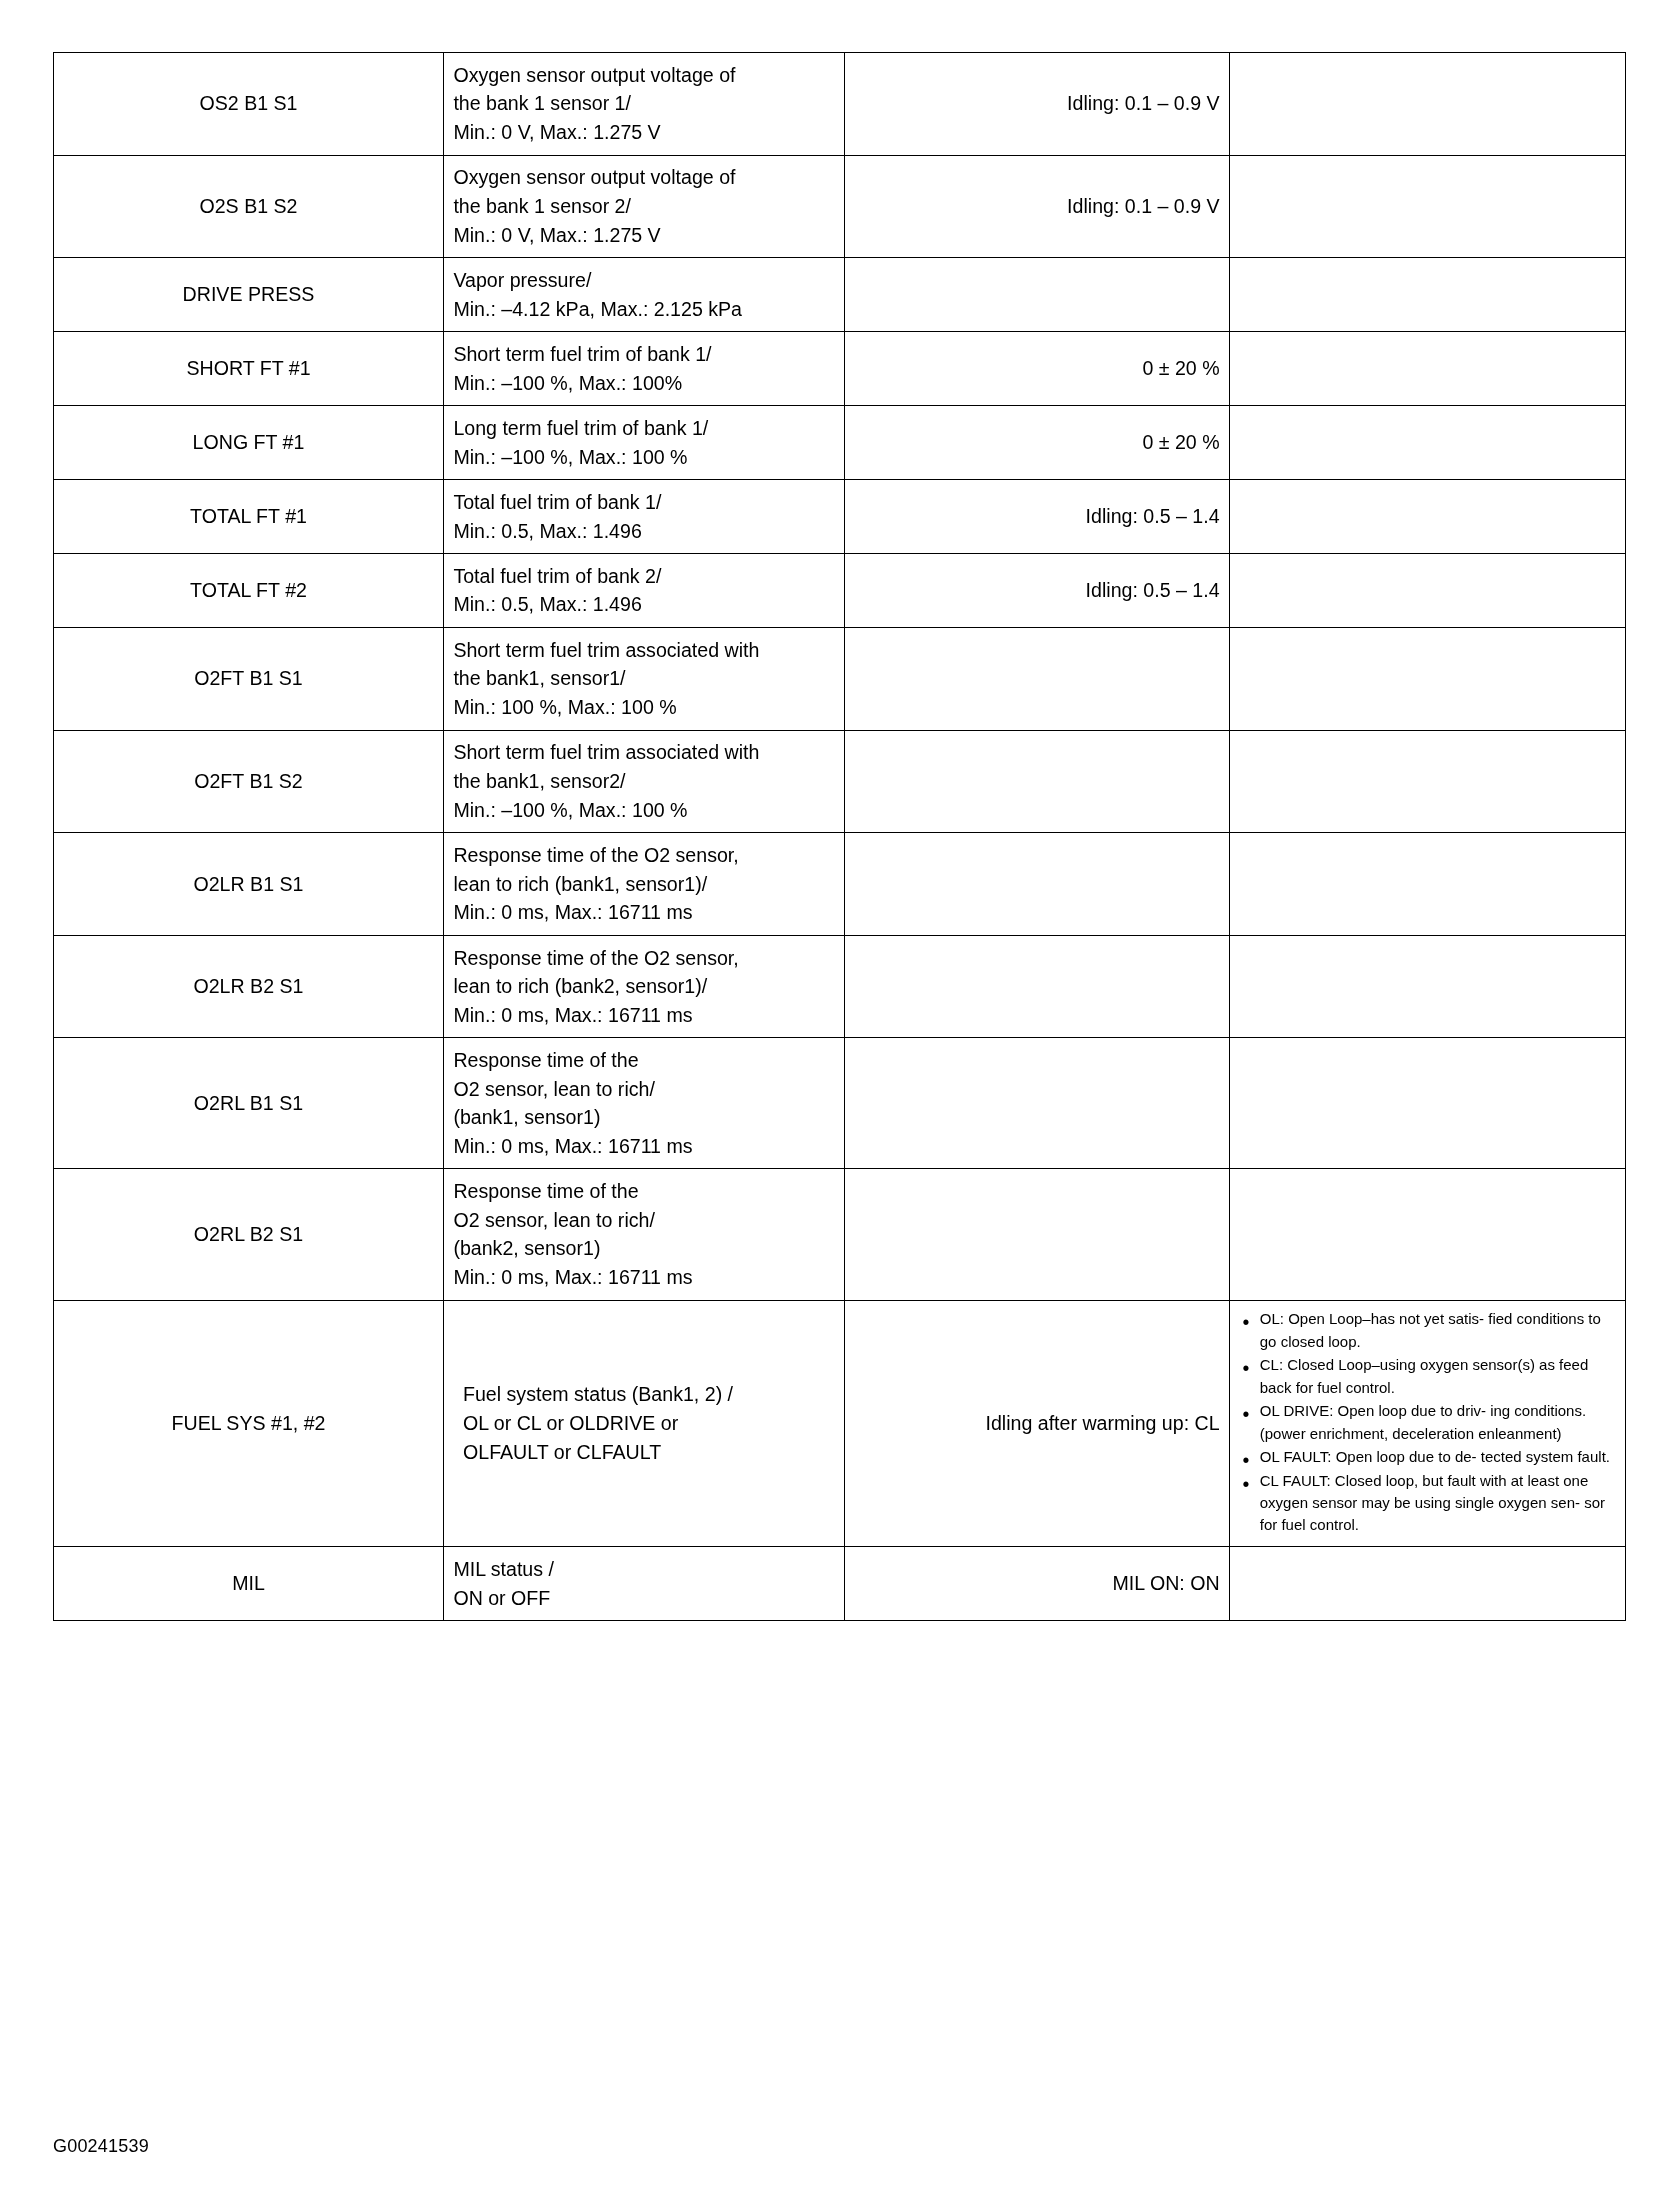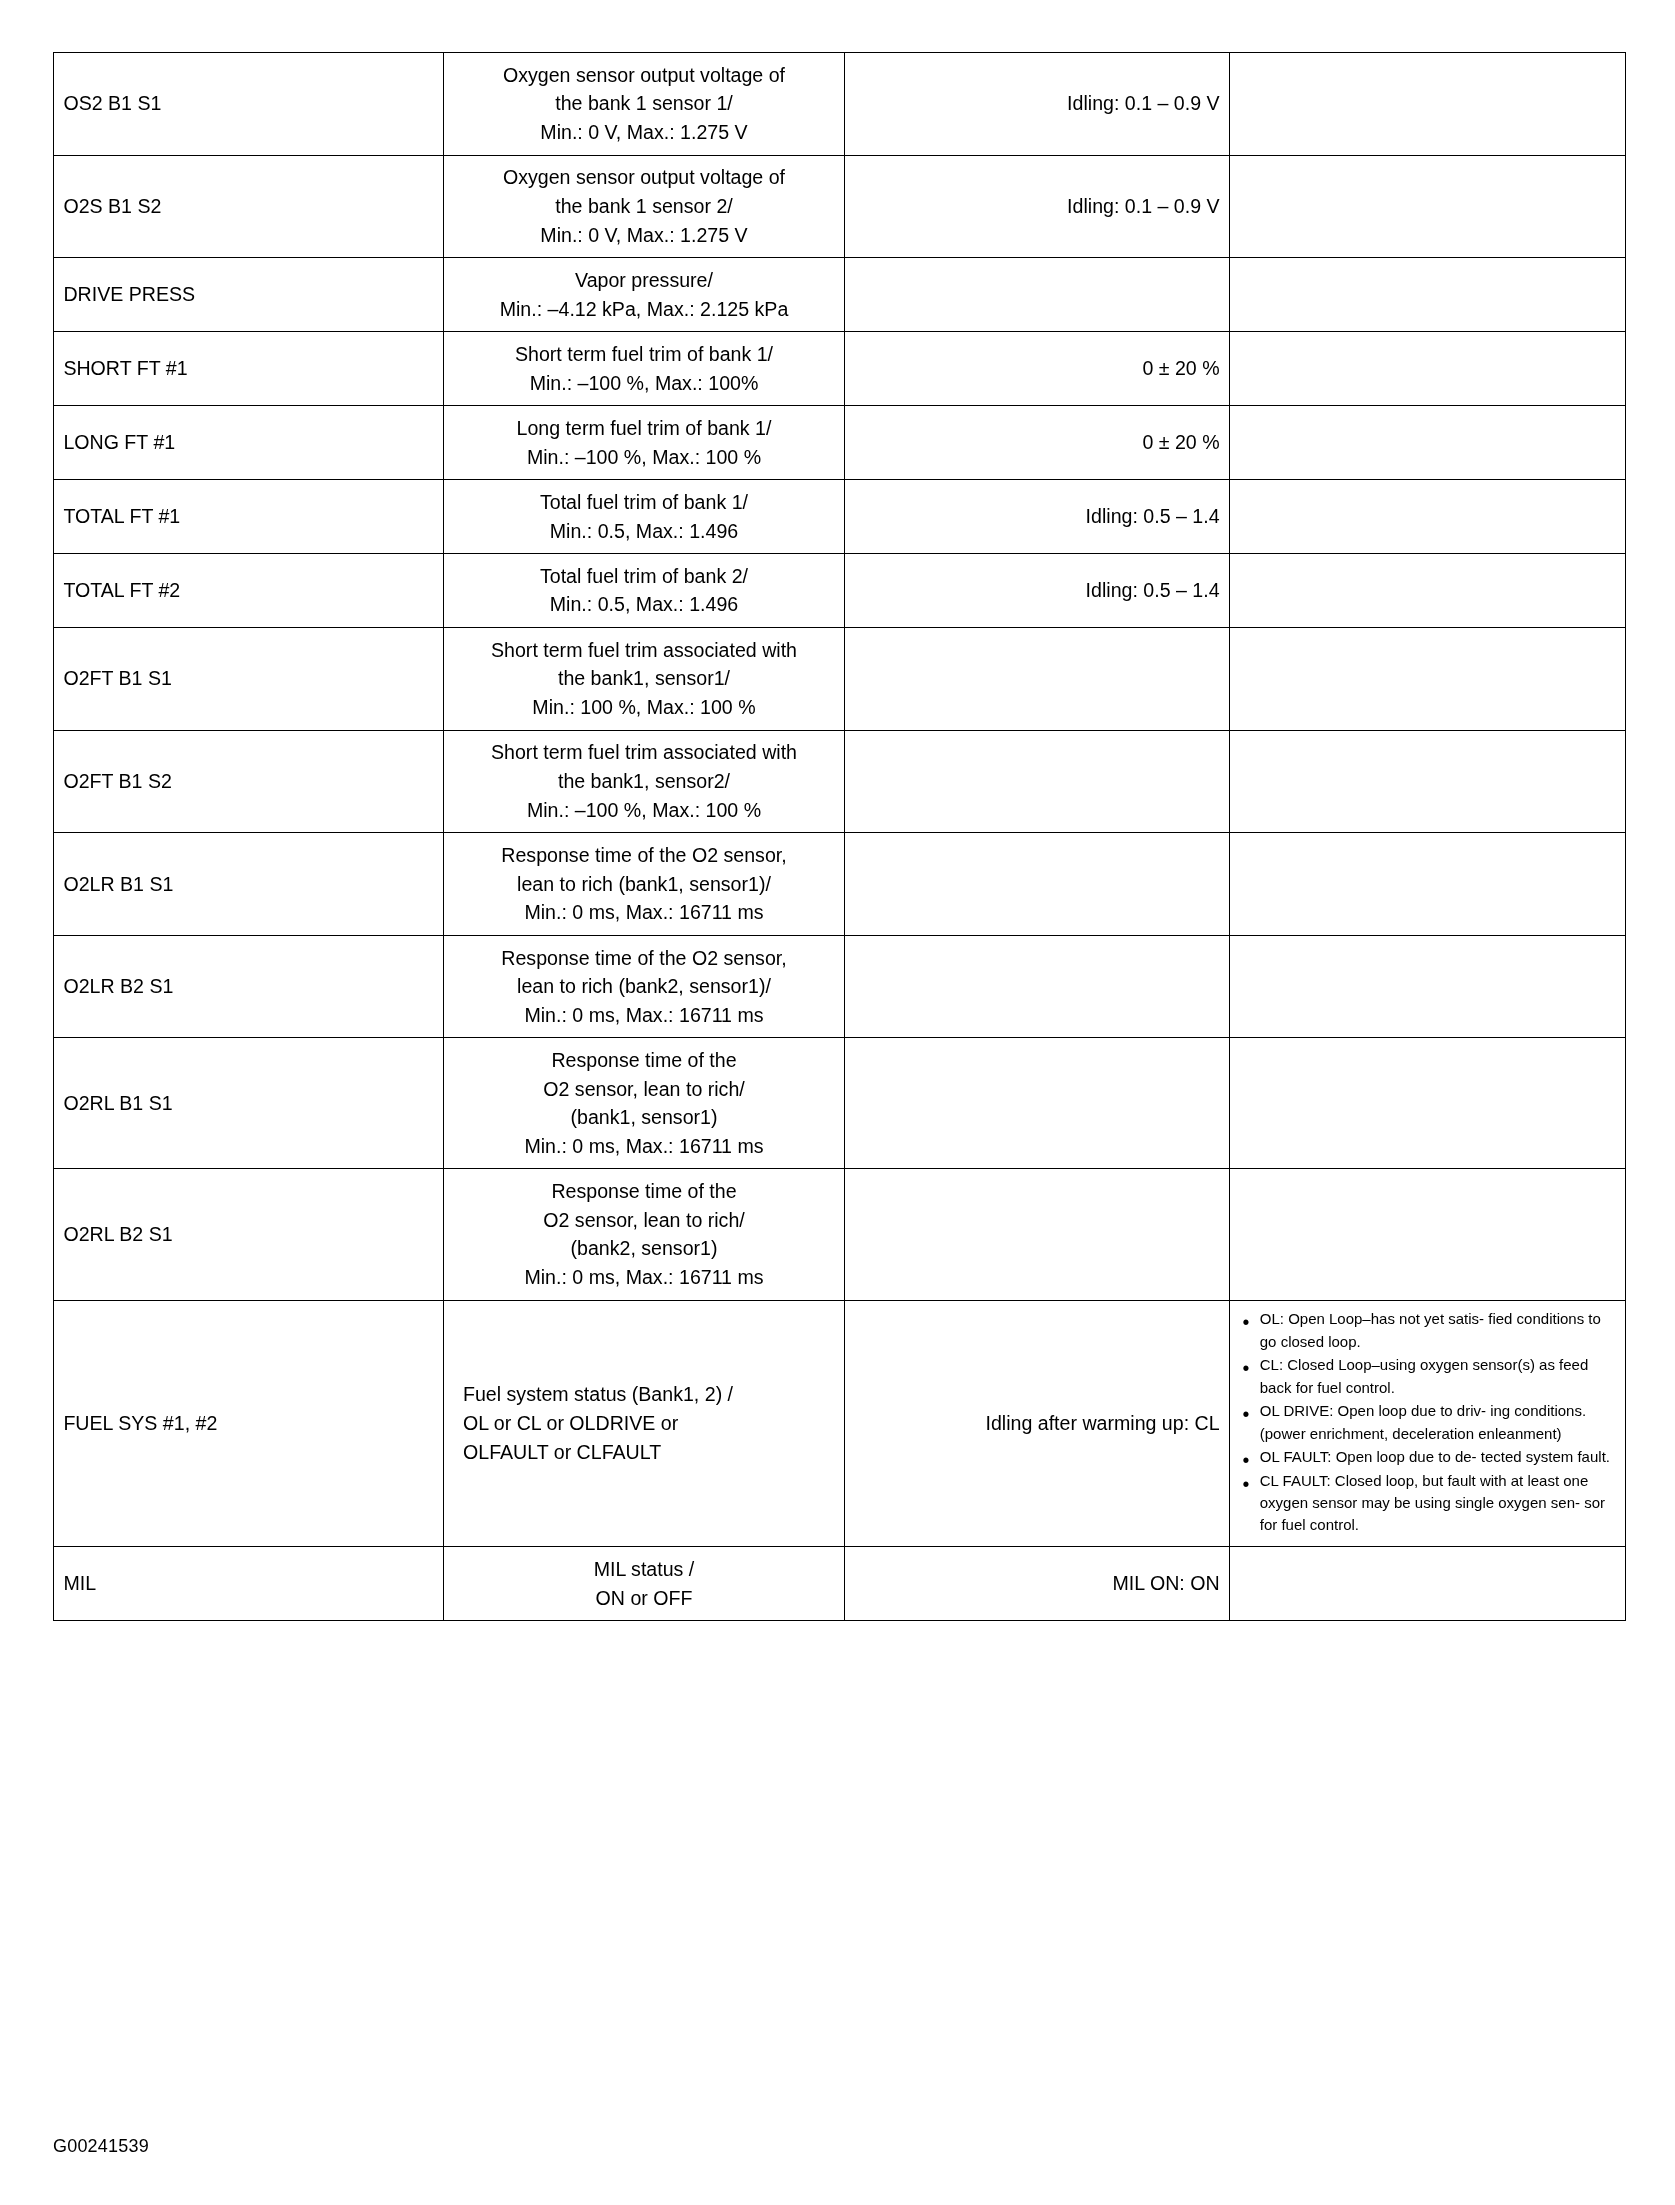--- a/index.html
+++ b/index.html
@@ -34,23 +34,24 @@
     vertical-align: middle;
     font-size: 19.6px;
     line-height: 1.46;
   }
   col.c-name  { width: 390px; }
   col.c-desc  { width: 401px; }
   col.c-spec  { width: 385px; }
   col.c-notes { width: 396px; }
 
   .cell-name {
+    text-align: center;
   }
   .cell-desc {
-    text-align: center;
+    text-align: left;
   }
   .cell-desc.left {
     text-align: left;
     padding-left: 19px;
   }
   .cell-spec {
     text-align: right;
   }
   .cell-notes {
     text-align: left;

